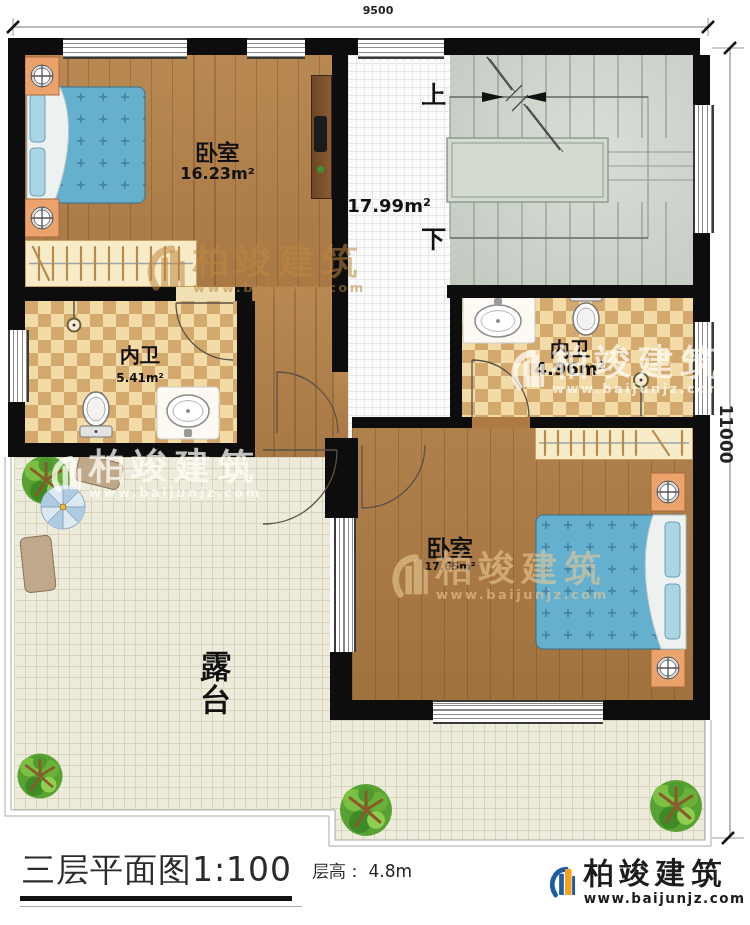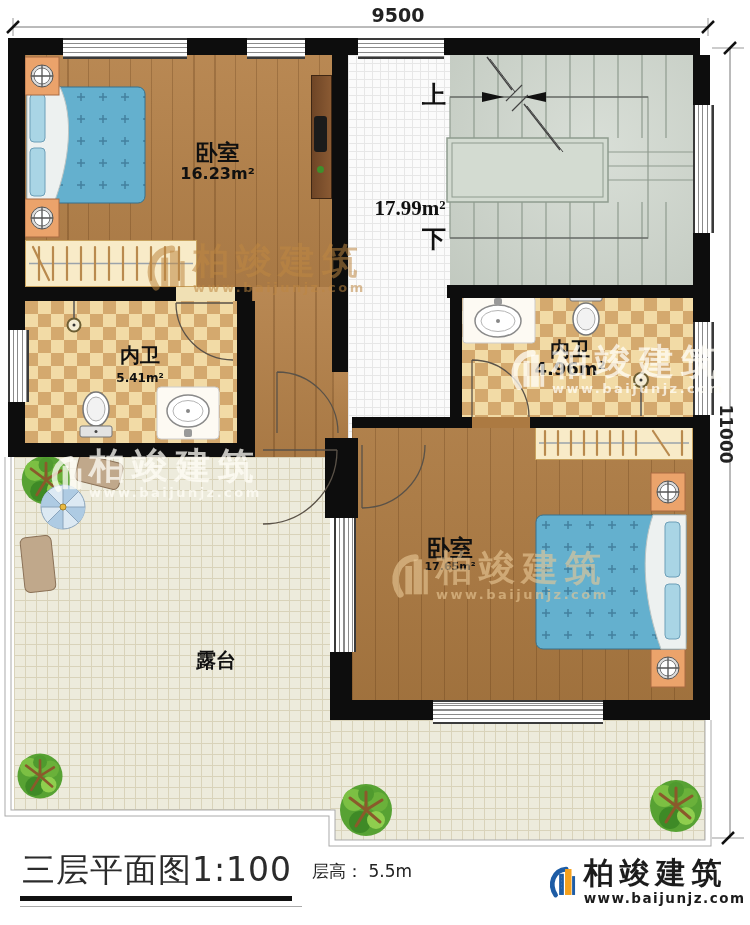--- a/index.html
+++ b/index.html
@@ -316,35 +316,35 @@
       <line x1="7" y1="33" x2="19" y2="21" stroke="#111" stroke-width="2.5"></line>
       <line x1="702" y1="33" x2="714" y2="21" stroke="#111" stroke-width="2.5"></line>
       <line x1="730" y1="48" x2="730" y2="838" stroke="#777" stroke-width="1"></line>
       <line x1="712" y1="48" x2="744" y2="48" stroke="#999" stroke-width="1"></line>
       <line x1="712" y1="838" x2="744" y2="838" stroke="#999" stroke-width="1"></line>
       <line x1="724" y1="54" x2="736" y2="42" stroke="#111" stroke-width="2.5"></line>
       <line x1="722" y1="844" x2="734" y2="832" stroke="#111" stroke-width="2.5"></line>
     </g>
   </svg>
 
-  <div class="dim-label" style="left:368px;top:4px;width:60px;font-size:19px;">9500</div>
+  <div class="dim-label" style="left:348px;top:4px;width:60px;font-size:11px;">9500</div>
   <div class="dim-label" style="left:694px;top:424px;width:64px;font-size:17px;transform:rotate(90deg);">11000</div>
 
   <div class="room-label" style="left:160px;top:141px;width:115px;font-size:22px;">卧室</div>
   <div class="room-label" style="left:160px;top:166px;width:115px;font-size:16px;">16.23m²</div>
-  <div class="room-label" style="left:359px;top:197px;width:102px;font-size:21px;font-family:Liberation Serif, serif;">17.99m²</div>
+  <div class="room-label" style="left:338px;top:197px;width:102px;font-size:18px;">17.99m²</div>
   <div class="room-label" style="left:414px;top:83px;width:40px;font-size:24px;">上</div>
   <div class="room-label" style="left:414px;top:227px;width:40px;font-size:24px;">下</div>
   <div class="room-label" style="left:90px;top:345px;width:100px;font-size:20px;">内卫</div>
   <div class="room-label" style="left:90px;top:372px;width:100px;font-size:12px;">5.41m²</div>
   <div class="room-label" style="left:520px;top:339px;width:100px;font-size:20px;">内卫</div>
   <div class="room-label" style="left:520px;top:360px;width:100px;font-size:18px;">4.96m²</div>
   <div class="room-label" style="left:395px;top:536px;width:110px;font-size:23px;">卧室</div>
   <div class="room-label" style="left:395px;top:561px;width:110px;font-size:11px;">17.65m²</div>
-  <div class="room-label" style="left:186px;top:650px;width:60px;font-size:20px;">露台</div>
+  <div class="room-label" style="left:186px;top:650px;width:60px;font-size:31px;">露台</div>
 
   <div class="wm wm-tan" style="left:140px;top:242px;">
     <svg width="46" height="52" viewBox="0 0 52 60">
       <path d="M36 8 C 14 10 6 34 18 52" stroke="currentColor" stroke-width="8" fill="none" stroke-linecap="round"></path>
       <rect x="24" y="18" width="8" height="34" fill="currentColor"></rect>
       <rect x="34" y="10" width="10" height="42" fill="currentColor"></rect>
       <rect x="46" y="22" width="5" height="30" fill="currentColor"></rect>
     </svg>
     <div class="wm-col">
       <span class="wm-name">柏竣建筑</span>
@@ -389,21 +389,21 @@
   </div>
 
   <div class="tb-title">
     <span>三层平面图</span><span>1:100</span>
   </div>
   <div class="tb-rule-thick"></div>
   <div class="tb-rule-thin"></div>
   <div class="tb-info">
     <div>
       <span>层高：</span>
-      <span>5.5m</span>
+      <span>4.8m</span>
     </div>
   </div>
   <div class="logo">
     <svg width="52" height="60" viewBox="0 0 52 60">
       <path d="M36 8 C 14 10 6 34 18 52" stroke="#1d5ca5" stroke-width="8" fill="none" stroke-linecap="round"></path>
       <rect x="24" y="16" width="8" height="36" fill="#1d5ca5"></rect>
       <path d="M28 22 H28.2 M28 28 H28.2 M28 34 H28.2 M28 40 H28.2" stroke="#fff" stroke-width="3" stroke-dasharray="3 3"></path>
       <rect x="34" y="8" width="11" height="44" fill="#f5a11d"></rect>
       <rect x="46" y="20" width="5" height="32" fill="#1d5ca5"></rect>
     </svg>

